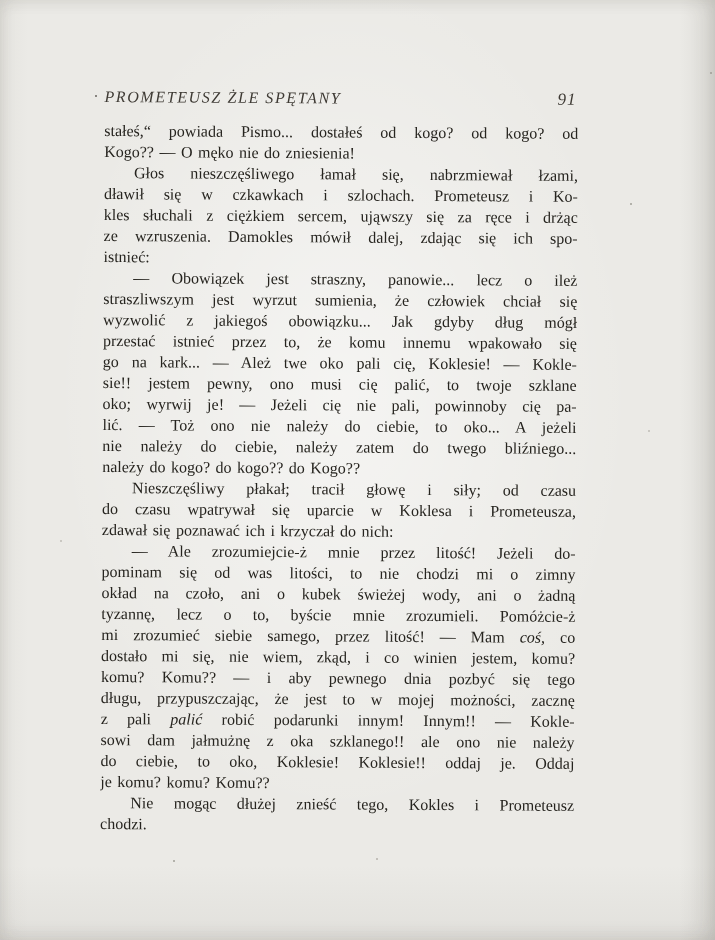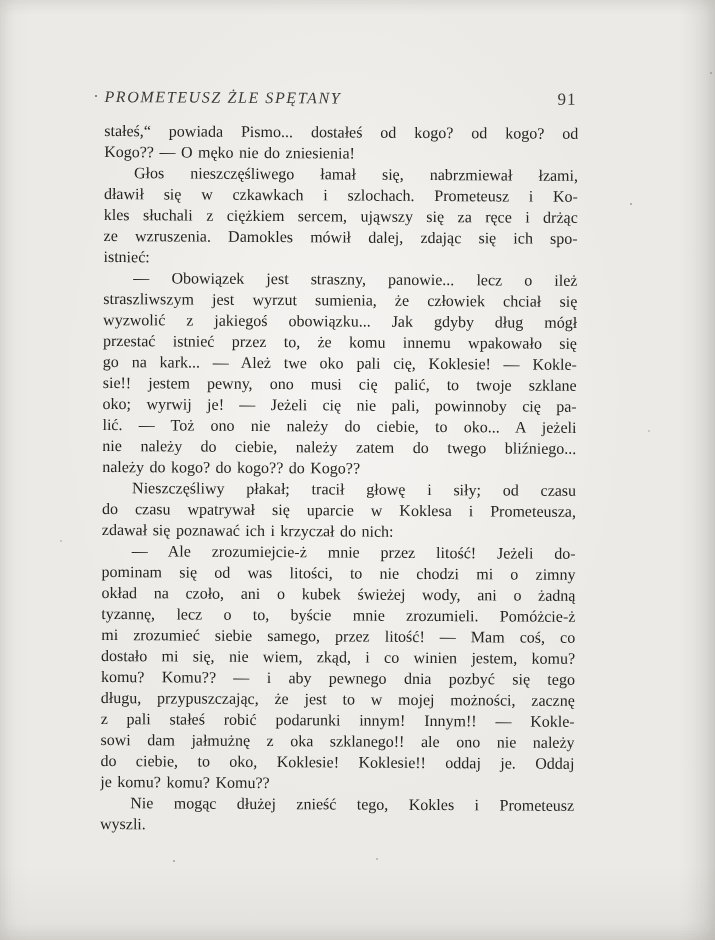--- a/index.html
+++ b/index.html
@@ -61,20 +61,21 @@
     height: 20px;
   }
   .running-title {
     font-style: italic;
     font-size: 16px;
     letter-spacing: 1.6px;
     color: var(--head-ink, #3e3a34);
     white-space: nowrap;
   }
   .page-number {
+    font-style: italic;
     font-size: 17px;
     letter-spacing: 1px;
     color: var(--head-ink, #3e3a34);
     padding-right: 2px;
   }
   .text-body {
     margin-top: 13px;
   }
   .line {
     font-size: 16px;
@@ -87,20 +88,21 @@
     overflow: hidden;
   }
   .line.end {
     text-align: left;
     text-align-last: left;
   }
   .line.indent {
     text-indent: 30px;
   }
   .it {
+    font-style: italic;
   }
 </style>
 </head>
 <body style="--paper: #ebeae6; --ink: #26241f; --head-ink: #3e3a34;">
 
 <div class="scan-surface"></div>
 <div class="scan-noise"></div>
 
 <div class="page-text">
   <div class="running-head">
@@ -129,20 +131,20 @@
       <div class="line"><span>do czasu wpatrywał się uparcie w Koklesa i Prometeusza,</span></div>
       <div class="line end"><span>zdawał się poznawać ich i krzyczał do nich:</span></div>
       <div class="line indent"><span>— Ale zrozumiejcie-ż mnie przez litość! Jeżeli do-</span></div>
       <div class="line"><span>pominam się od was litości, to nie chodzi mi o zimny</span></div>
       <div class="line"><span>okład na czoło, ani o kubek świeżej wody, ani o żadną</span></div>
       <div class="line"><span>tyzannę, lecz o to, byście mnie zrozumieli. Pomóżcie-ż</span></div>
       <div class="line"><span>mi zrozumieć siebie samego, przez litość! — Mam </span><span class="it">coś,</span><span> co</span></div>
       <div class="line"><span>dostało mi się, nie wiem, zkąd, i co winien jestem, komu?</span></div>
       <div class="line"><span>komu? Komu?? — i aby pewnego dnia pozbyć się tego</span></div>
       <div class="line"><span>długu, przypuszczając, że jest to w mojej możności, zacznę</span></div>
-      <div class="line"><span>z pali </span><span class="it">stałeś</span><span> robić podarunki innym! Innym!! — Kokle-</span></div>
+      <div class="line"><span>z pali </span><span class="it">palić</span><span> robić podarunki innym! Innym!! — Kokle-</span></div>
       <div class="line"><span>sowi dam jałmużnę z oka szklanego!! ale ono nie należy</span></div>
       <div class="line"><span>do ciebie, to oko, Koklesie! Koklesie!! oddaj je. Oddaj</span></div>
       <div class="line end"><span>je komu? komu? Komu??</span></div>
       <div class="line indent"><span>Nie mogąc dłużej znieść tego, Kokles i Prometeusz</span></div>
-      <div class="line end"><span>wyszli.</span></div>
+      <div class="line end"><span>chodzi.</span></div>
     </div>
 </div>
 
 </body></html>

